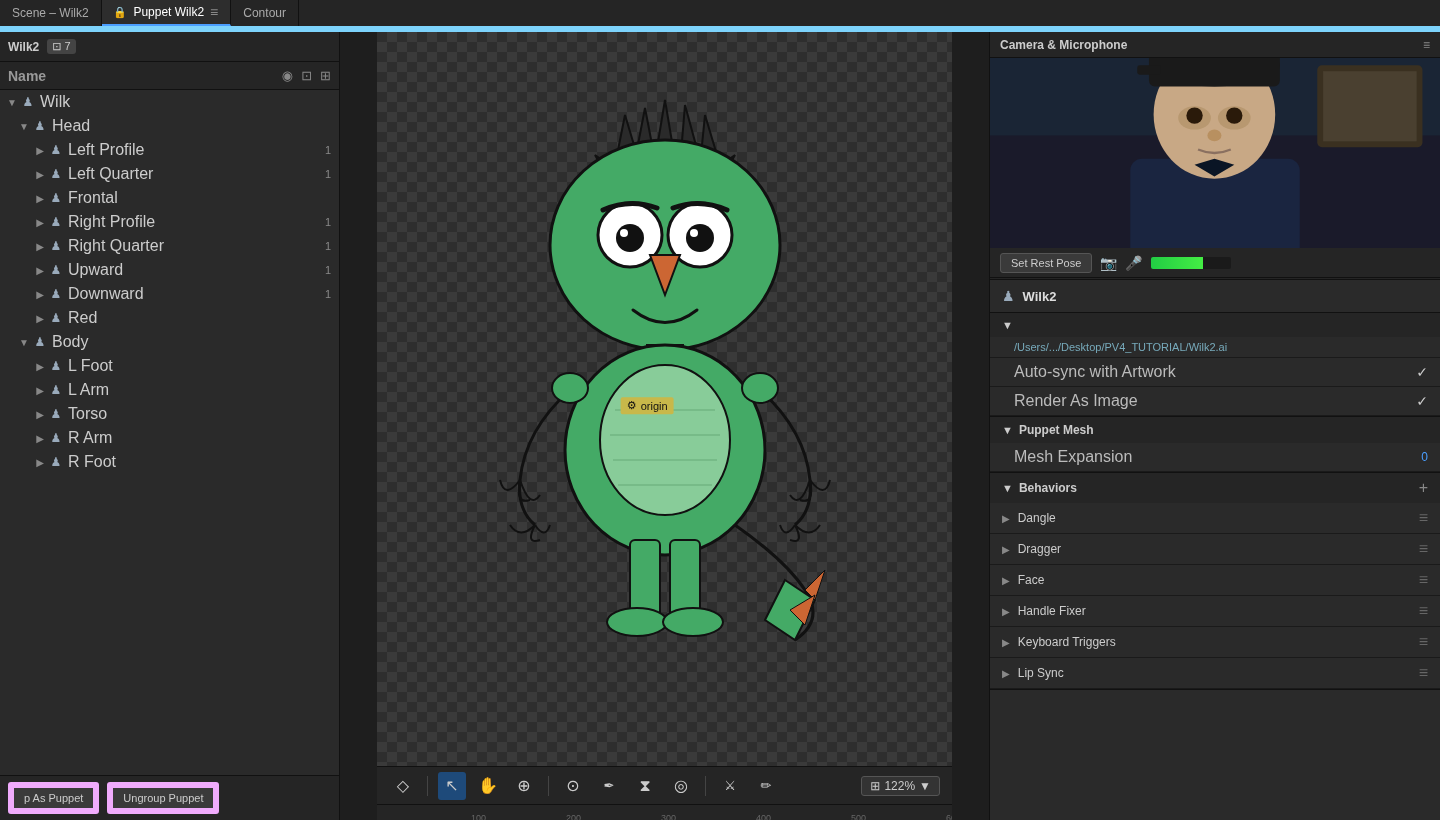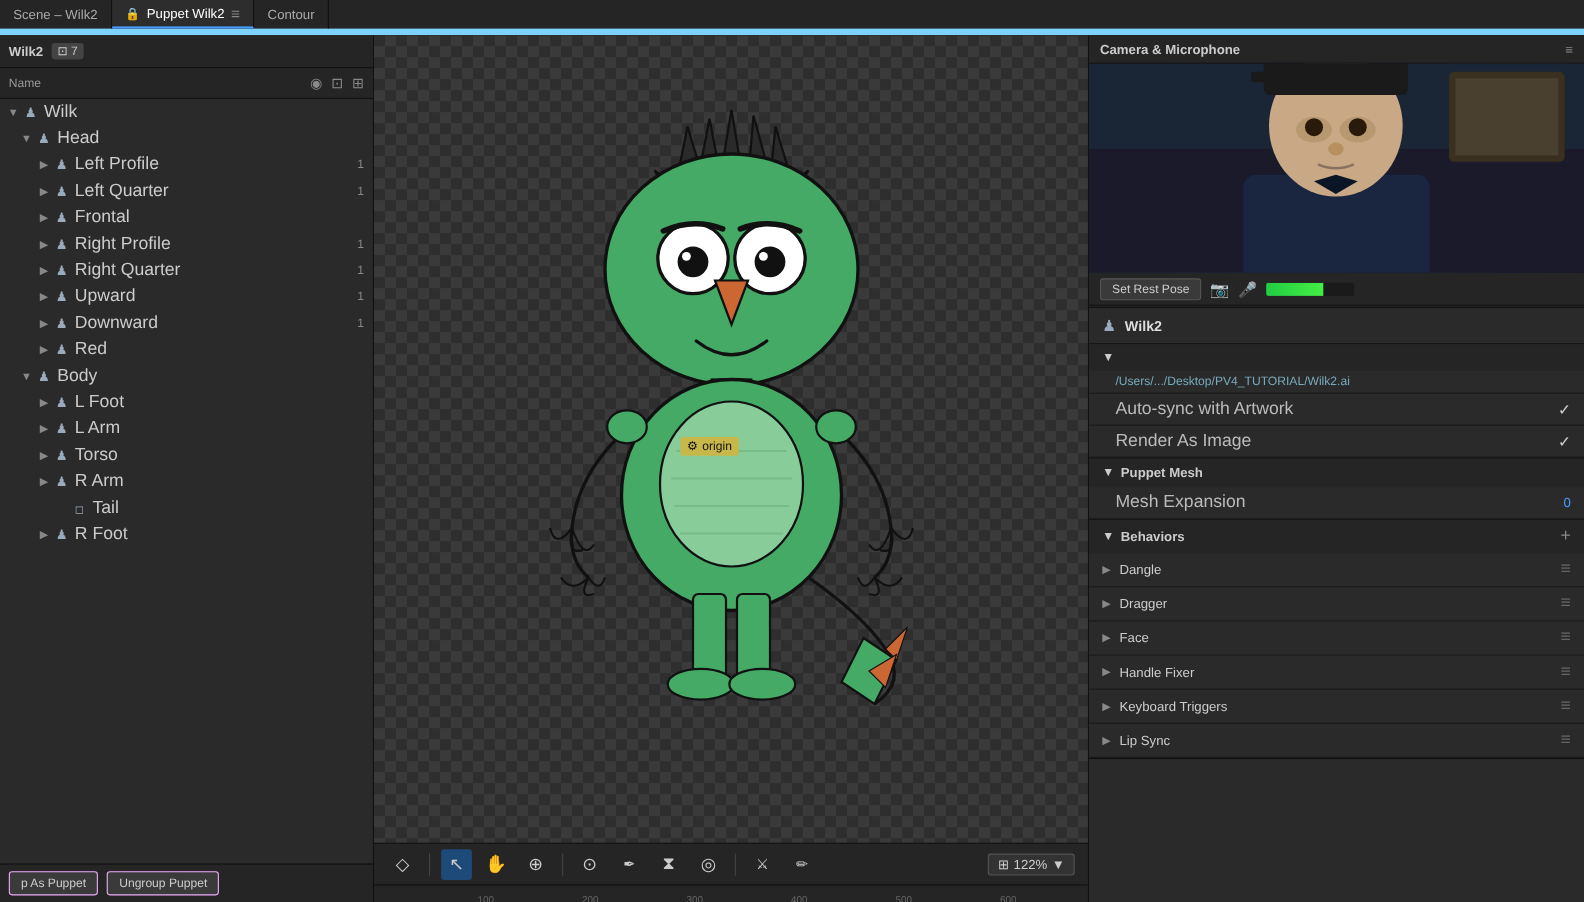--- a/index.html
+++ b/index.html
@@ -43,20 +43,21 @@
     .tab-menu-icon {
       font-size: 14px;
       color: #888;
     }
 
     
     .main-layout {
       display: flex;
       flex: 1;
       overflow: hidden;
+      gap: 37px;
     }
 
     
     .left-panel {
       width: 340px;
       background: #2a2a2a;
       display: flex;
       flex-direction: column;
       border-right: 1px solid #111;
       flex-shrink: 0;
@@ -88,23 +89,23 @@
       display: flex;
       align-items: center;
       padding: 4px 8px;
       background: #252525;
       border-bottom: 1px solid #111;
       height: 28px;
       gap: 4px;
     }
     .tree-header-name {
       flex: 1;
-      font-size: 11px;
+      font-size: 14px;
       color: #999;
-      font-weight: normal;
+      font-weight: bold;
     }
     .tree-header-icons {
       display: flex;
       gap: 8px;
     }
     .tree-header-icon {
       color: #888;
       font-size: 13px;
       cursor: pointer;
     }
@@ -166,21 +167,21 @@
 
     .left-panel-footer {
       display: flex;
       border-top: 1px solid #111;
       padding: 6px 8px;
       gap: 8px;
       background: #252525;
     }
     .footer-btn {
       background: #3a3a3a;
-      border: 1px solid #f0abfc;
+      border: 6px solid #f0abfc;
       color: #ccc;
       padding: 4px 10px;
       font-size: 11px;
       border-radius: 3px;
       cursor: pointer;
     }
 
     
     .center-canvas {
       flex: 1;
@@ -651,26 +652,20 @@
         <span class="tree-label">Torso</span>
       </div>
 
       <div class="tree-item">
         <span class="tree-indent" style="width:32px;"></span>
         <span class="tree-arrow">▶</span>
         <span class="tree-icon"><span class="icon-puppet"></span></span>
         <span class="tree-label">R Arm</span>
       </div>
 
-      <div class="tree-item">
-        <span class="tree-indent" style="width:48px;"></span>
-        <span class="tree-arrow"></span>
-        <span class="tree-icon"><span class="icon-layer"></span></span>
-        <span class="tree-label">Tail</span>
-      </div>
 
       <div class="tree-item">
         <span class="tree-indent" style="width:32px;"></span>
         <span class="tree-arrow">▶</span>
         <span class="tree-icon"><span class="icon-puppet"></span></span>
         <span class="tree-label">R Foot</span>
       </div>
     </div>
 
     <div class="left-panel-footer">

